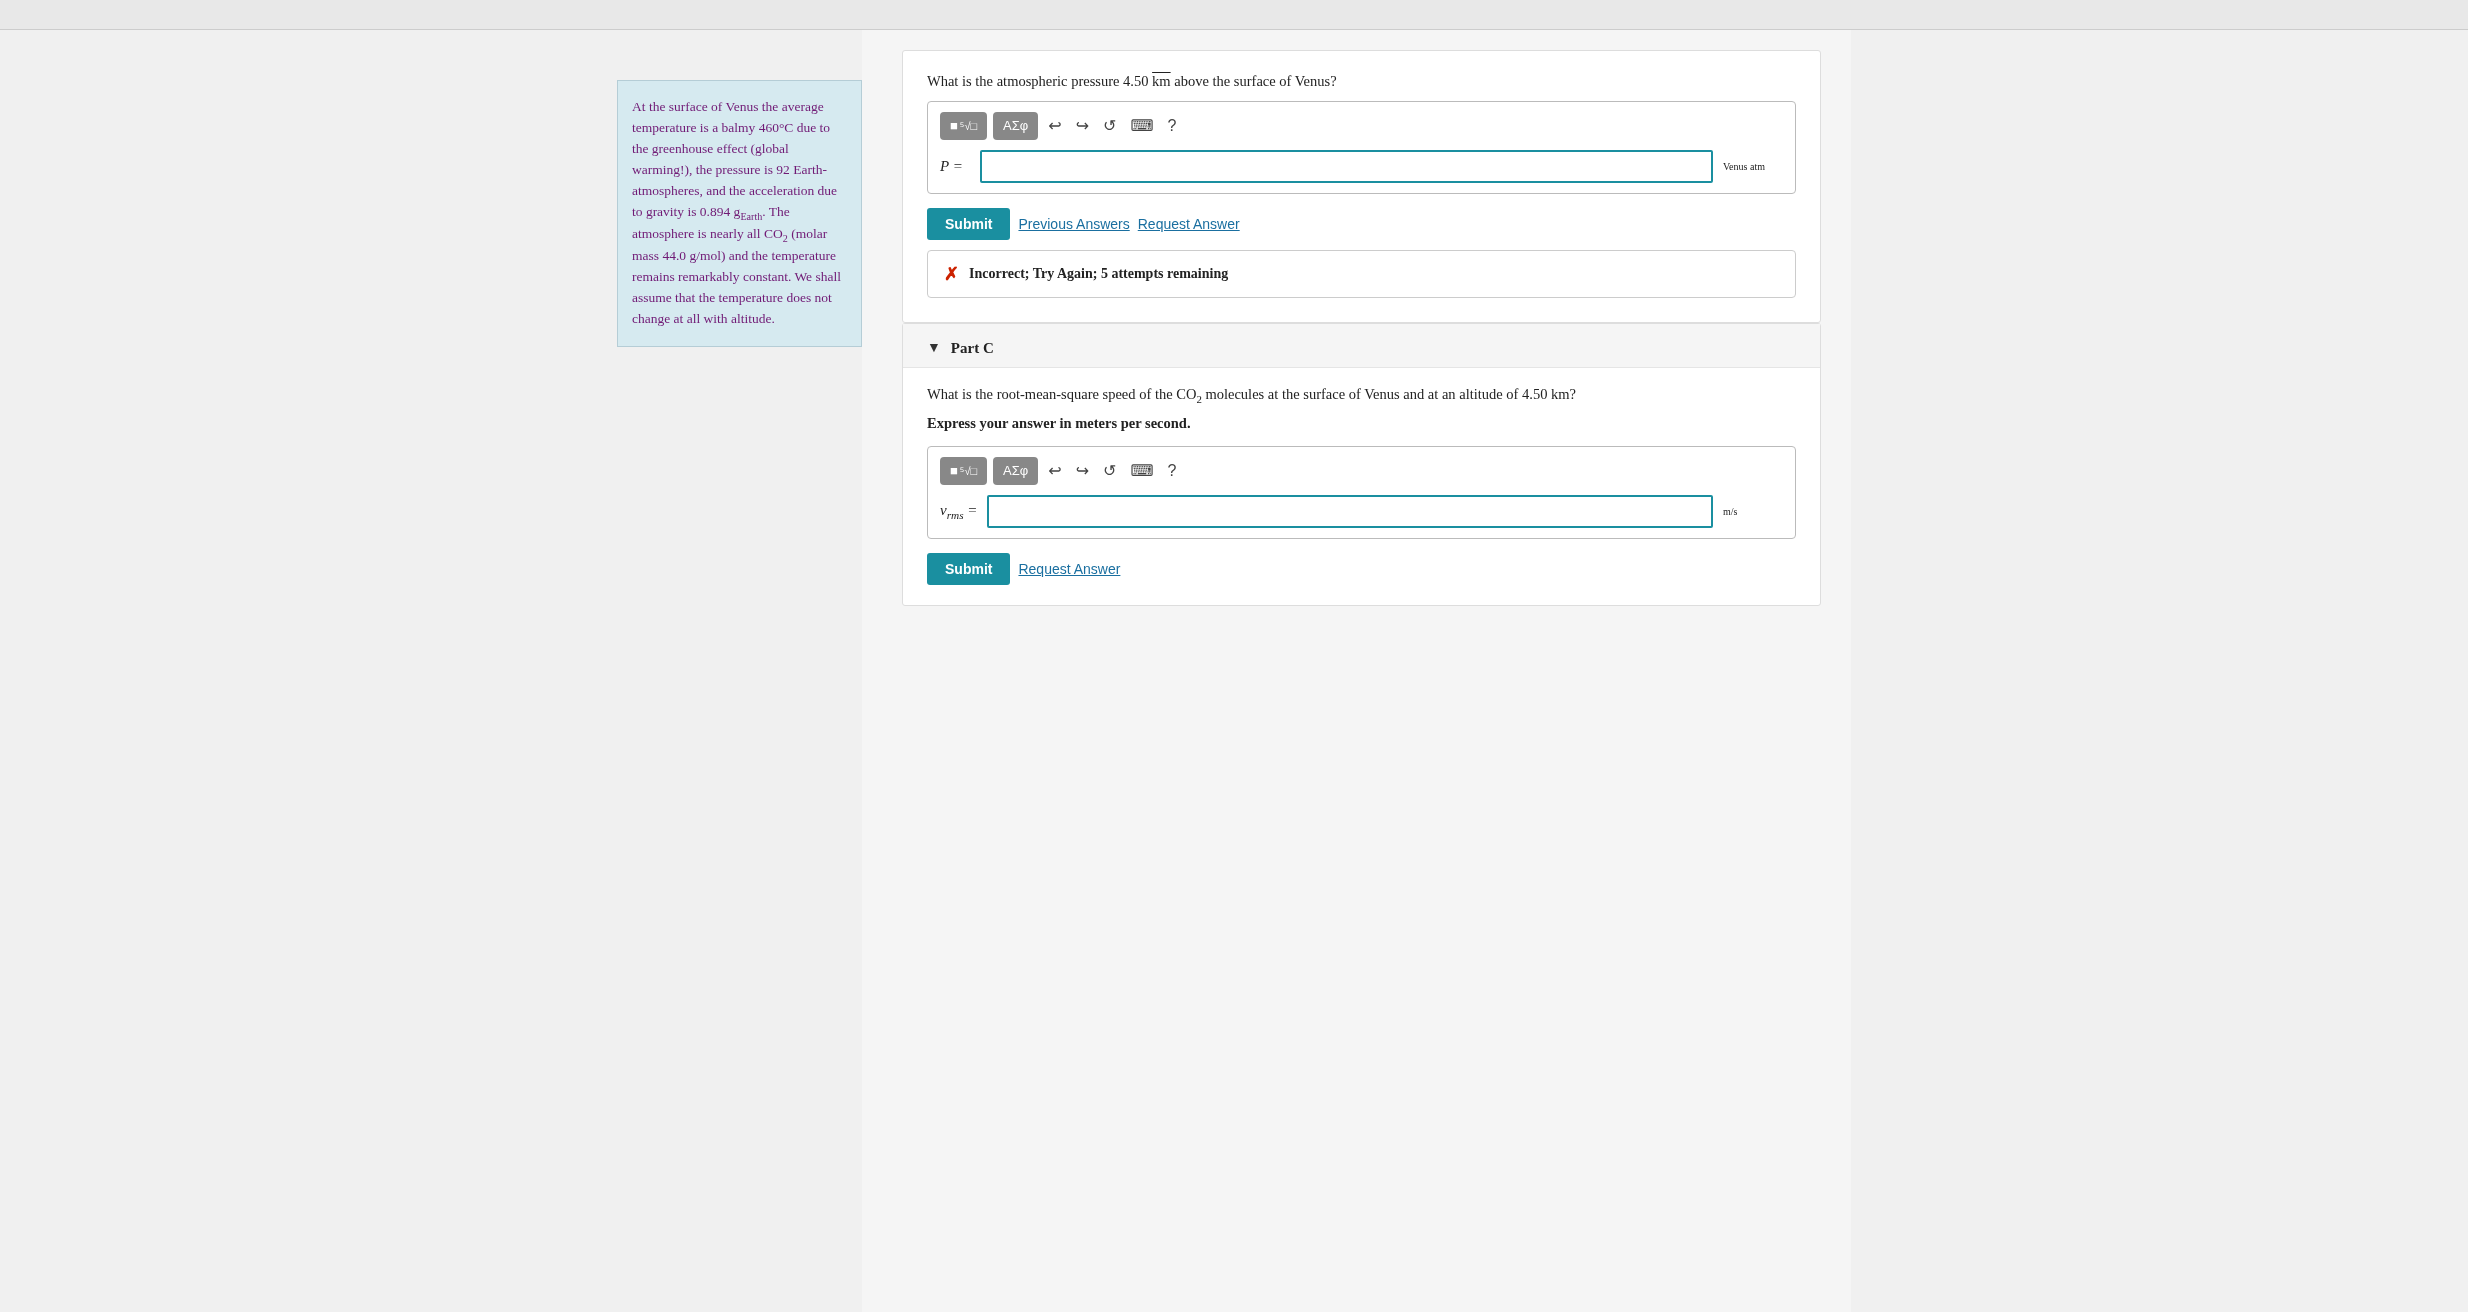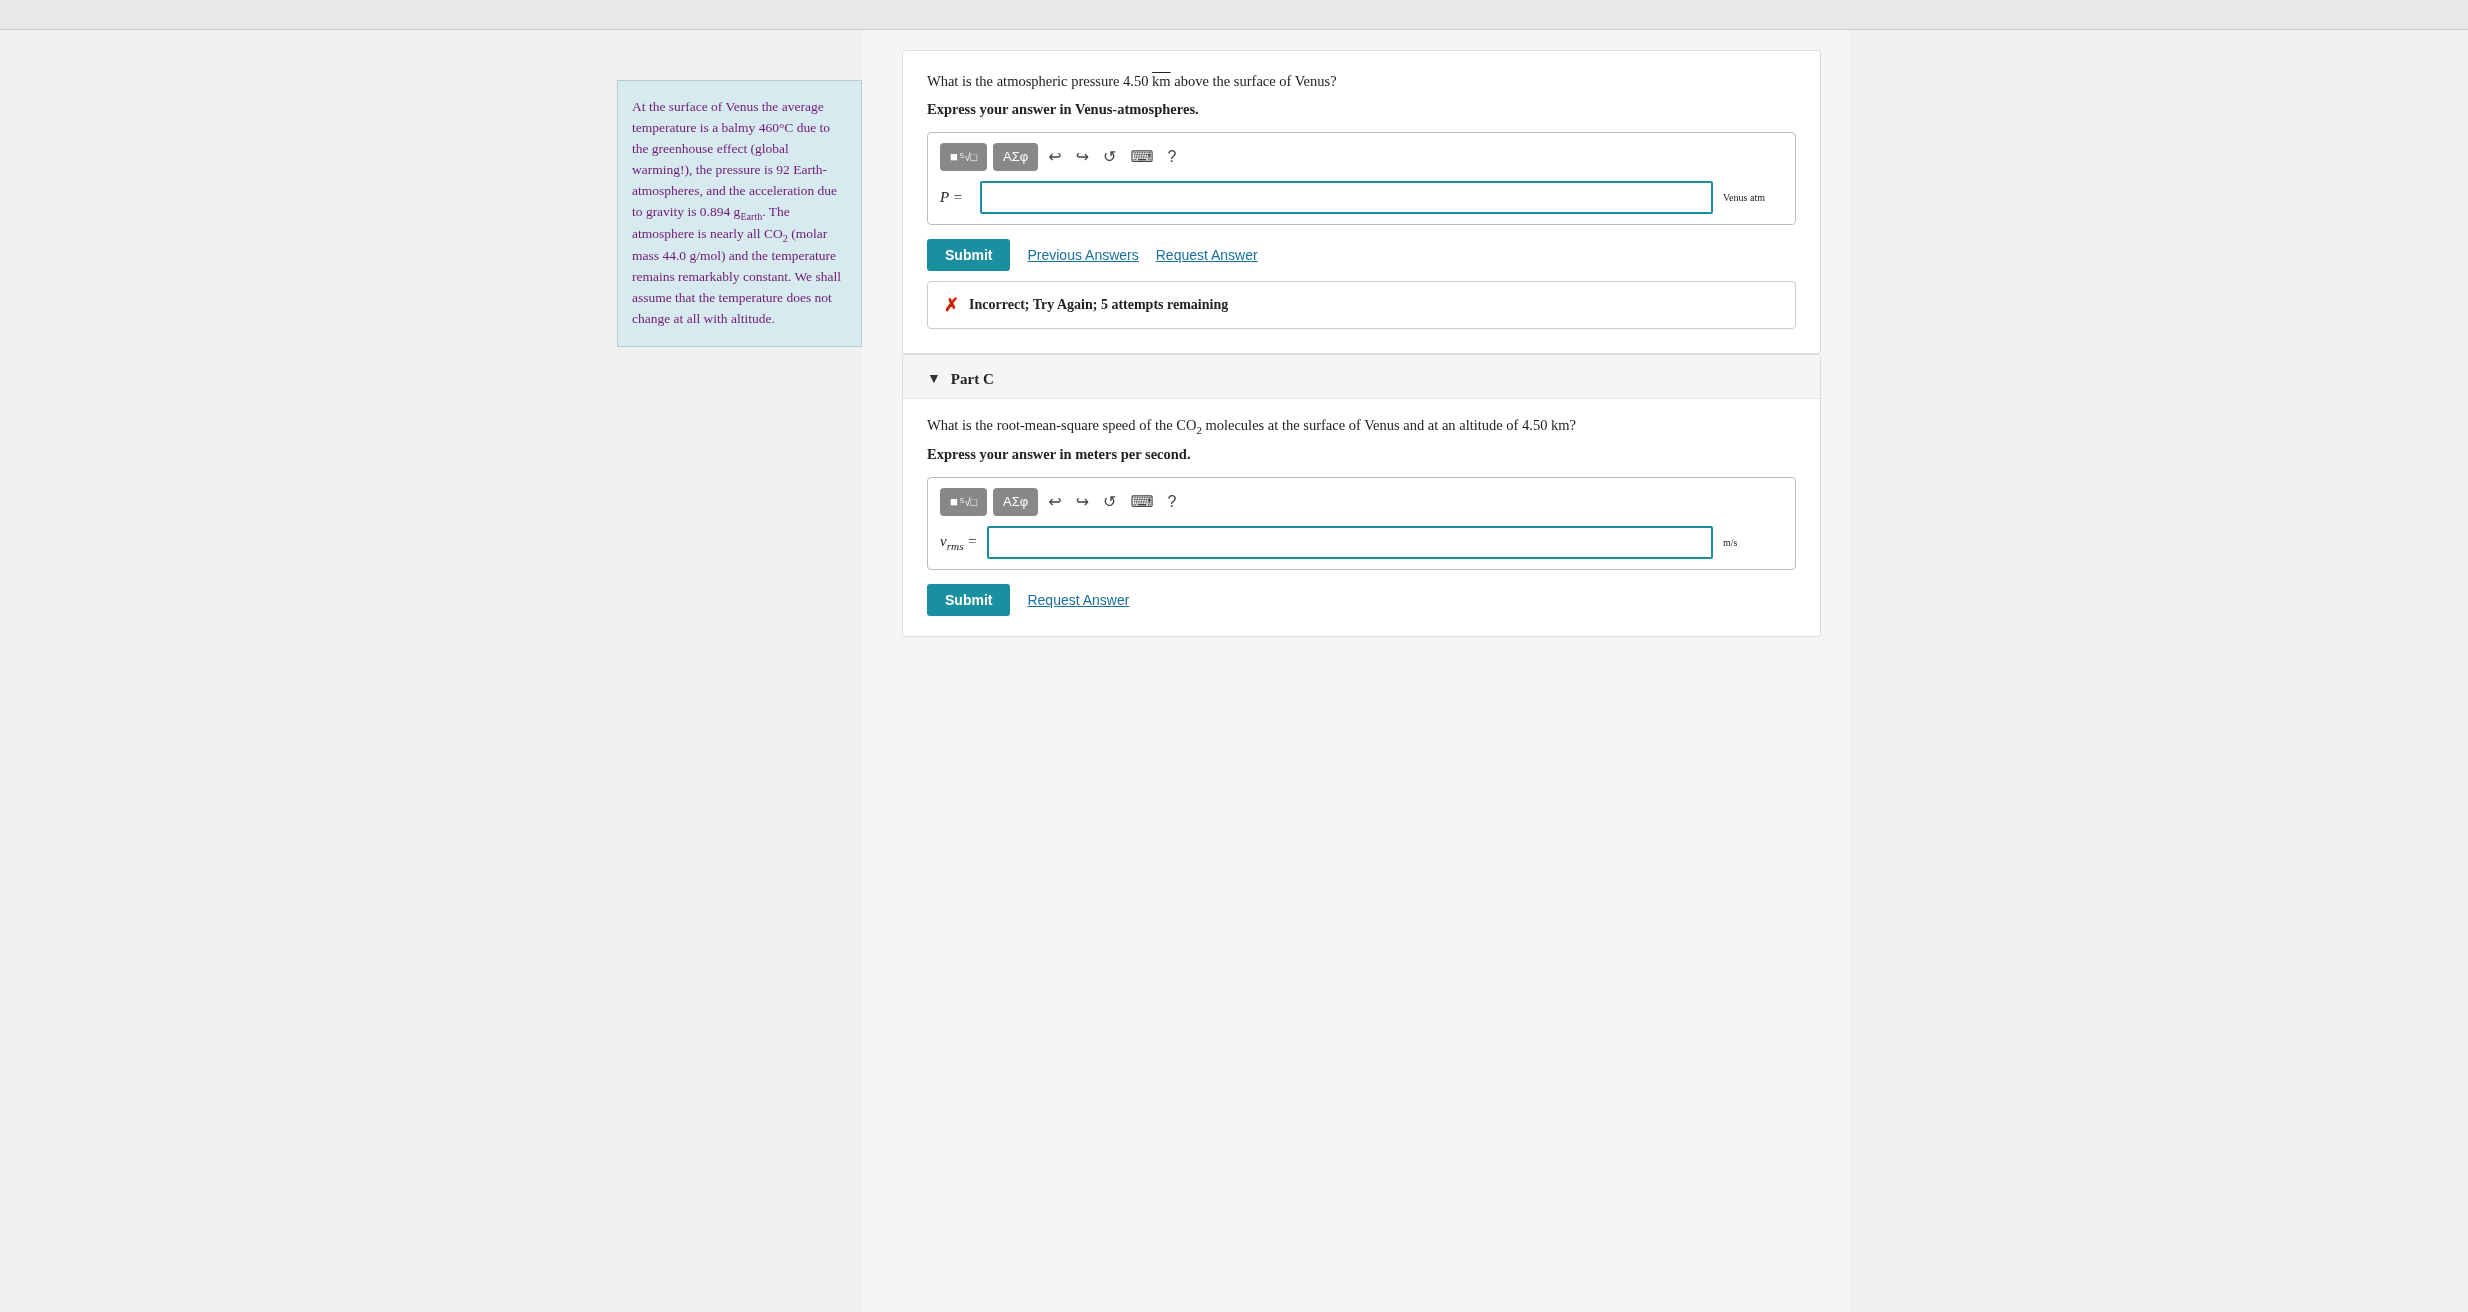--- a/index.html
+++ b/index.html
@@ -108,21 +108,21 @@
       min-width: 200px;
     }
     .unit-label {
       font-size: 10px;
       white-space: nowrap;
       min-width: 60px;
     }
     .btn-row {
       display: flex;
       align-items: center;
-      gap: 17px;
+      gap: 8px;
       margin-top: 4px;
     }
     .submit-btn {
       background: #1a8fa0;
       color: #fff;
       border: none;
       border-radius: 3px;
       padding: 8px 18px;
       font-size: 14px;
       cursor: pointer;
@@ -202,21 +202,20 @@
       At the surface of Venus the average temperature is a balmy 460°C due to the greenhouse effect (global warming!), the pressure is 92 Earth-atmospheres, and the acceleration due to gravity is 0.894 g<sub>Earth</sub>. The atmosphere is nearly all CO<sub>2</sub> (molar mass 44.0 g/mol) and the temperature remains remarkably constant. We shall assume that the temperature does not change at all with altitude.
     </span>
   </aside>
 
   <main class="main-content">
 
     <div class="section-block">
       <p class="question-text">
         What is the atmospheric pressure 4.50 <span style="text-decoration:overline;font-style:normal;">km</span> above the surface of Venus?
       </p>
-      <p class="express-text">Express your answer in Venus-atmospheres.</p>
 
       <div class="answer-box">
         <div class="toolbar">
           <button class="tb-btn tb-btn-gray">
             <span>■</span>
             <span style="font-size:11px;">⁵√□</span>
           </button>
           <button class="tb-btn tb-btn-gray">
             <span>ΑΣφ</span>
           </button>

